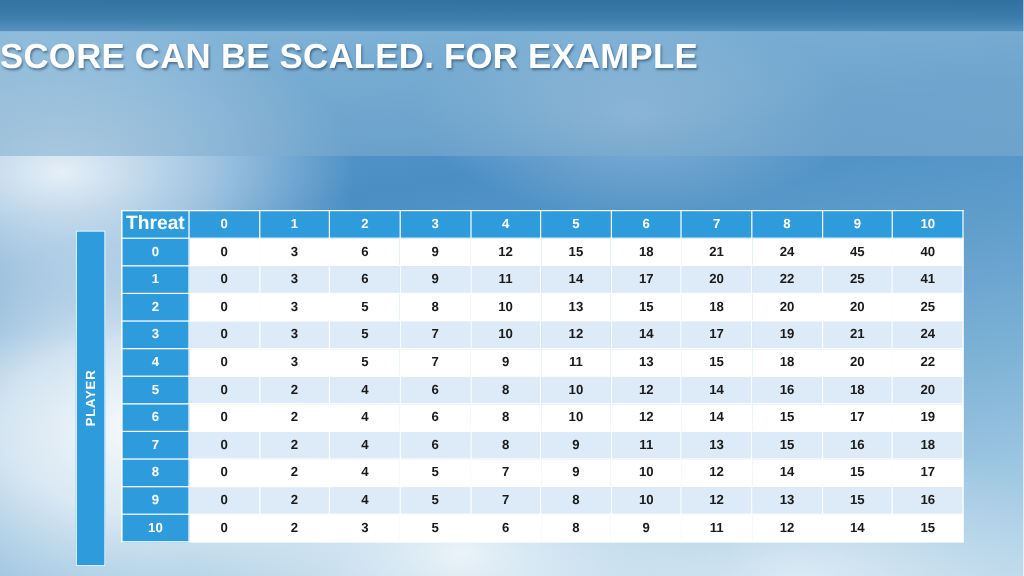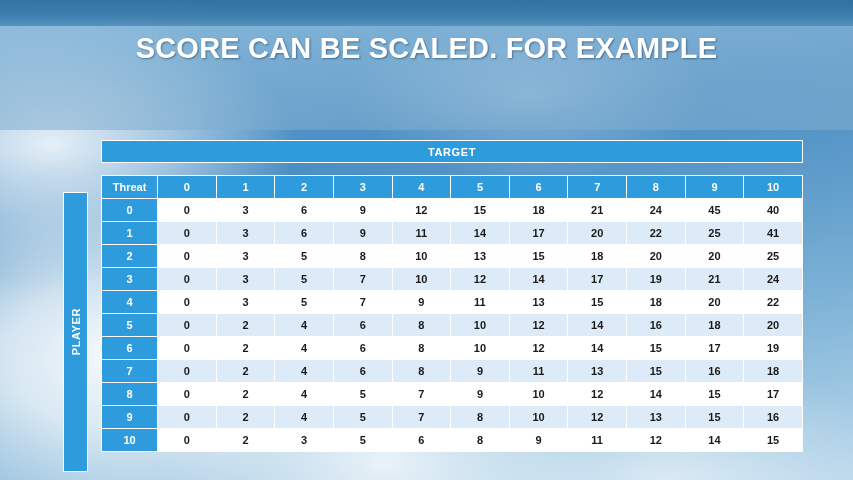--- a/index.html
+++ b/index.html
@@ -29,21 +29,21 @@
     opacity: .95;
   }
   .title-band {
     position: absolute;
     left: 0; top: 26px; width: 100%; height: 104px;
     background: linear-gradient(180deg, rgba(150,190,218,0.55) 0%, rgba(128,173,206,0.55) 100%);
   }
   .title {
     position: absolute;
     left: 0; top: 30px; width: 100%;
-    text-align: center;
+    text-align: left;
     color: #ffffff;
     font-size: 29px;
     font-weight: bold;
     line-height: 1.28;
     letter-spacing: .2px;
     text-shadow: 1px 1px 2px rgba(30,60,90,.55);
     font-family: "Liberation Sans", sans-serif;
   }
   .title .l2 { display: block; }
 
@@ -98,21 +98,21 @@
     color: #1a1a1a;
   }
   table.grid thead th {
     background: #2e9bdc;
     color: #ffffff;
     font-size: 11px;
   }
   table.grid thead th.corner {
     background: #2e9bdc;
     color: #ffffff;
-    font-size: 11px;
+    font-size: 16px;
   }
   table.grid tbody th.rowhead {
     background: #2e9bdc;
     color: #ffffff;
     width: 56px;
   }
   col.c0 { width: 56px; }
   
   tbody tr td { background: #ffffff; }
   tbody tr.alt td { background: #ddeaf7; }
@@ -121,23 +121,20 @@
 <body>
 
 <div id="slide">
 
   <div class="title-band"></div>
 
   <div class="title">
     <span class="l1">SCORE CAN BE SCALED. FOR EXAMPLE</span>
   </div>
 
-  <div class="target-bar">
-    <span>TARGET</span>
-  </div>
 
   <div class="player-bar">
     <span>PLAYER</span>
   </div>
 
   <table class="grid">
     <colgroup id="colgroup">
         <col class="c0">
         <col>
         <col>

